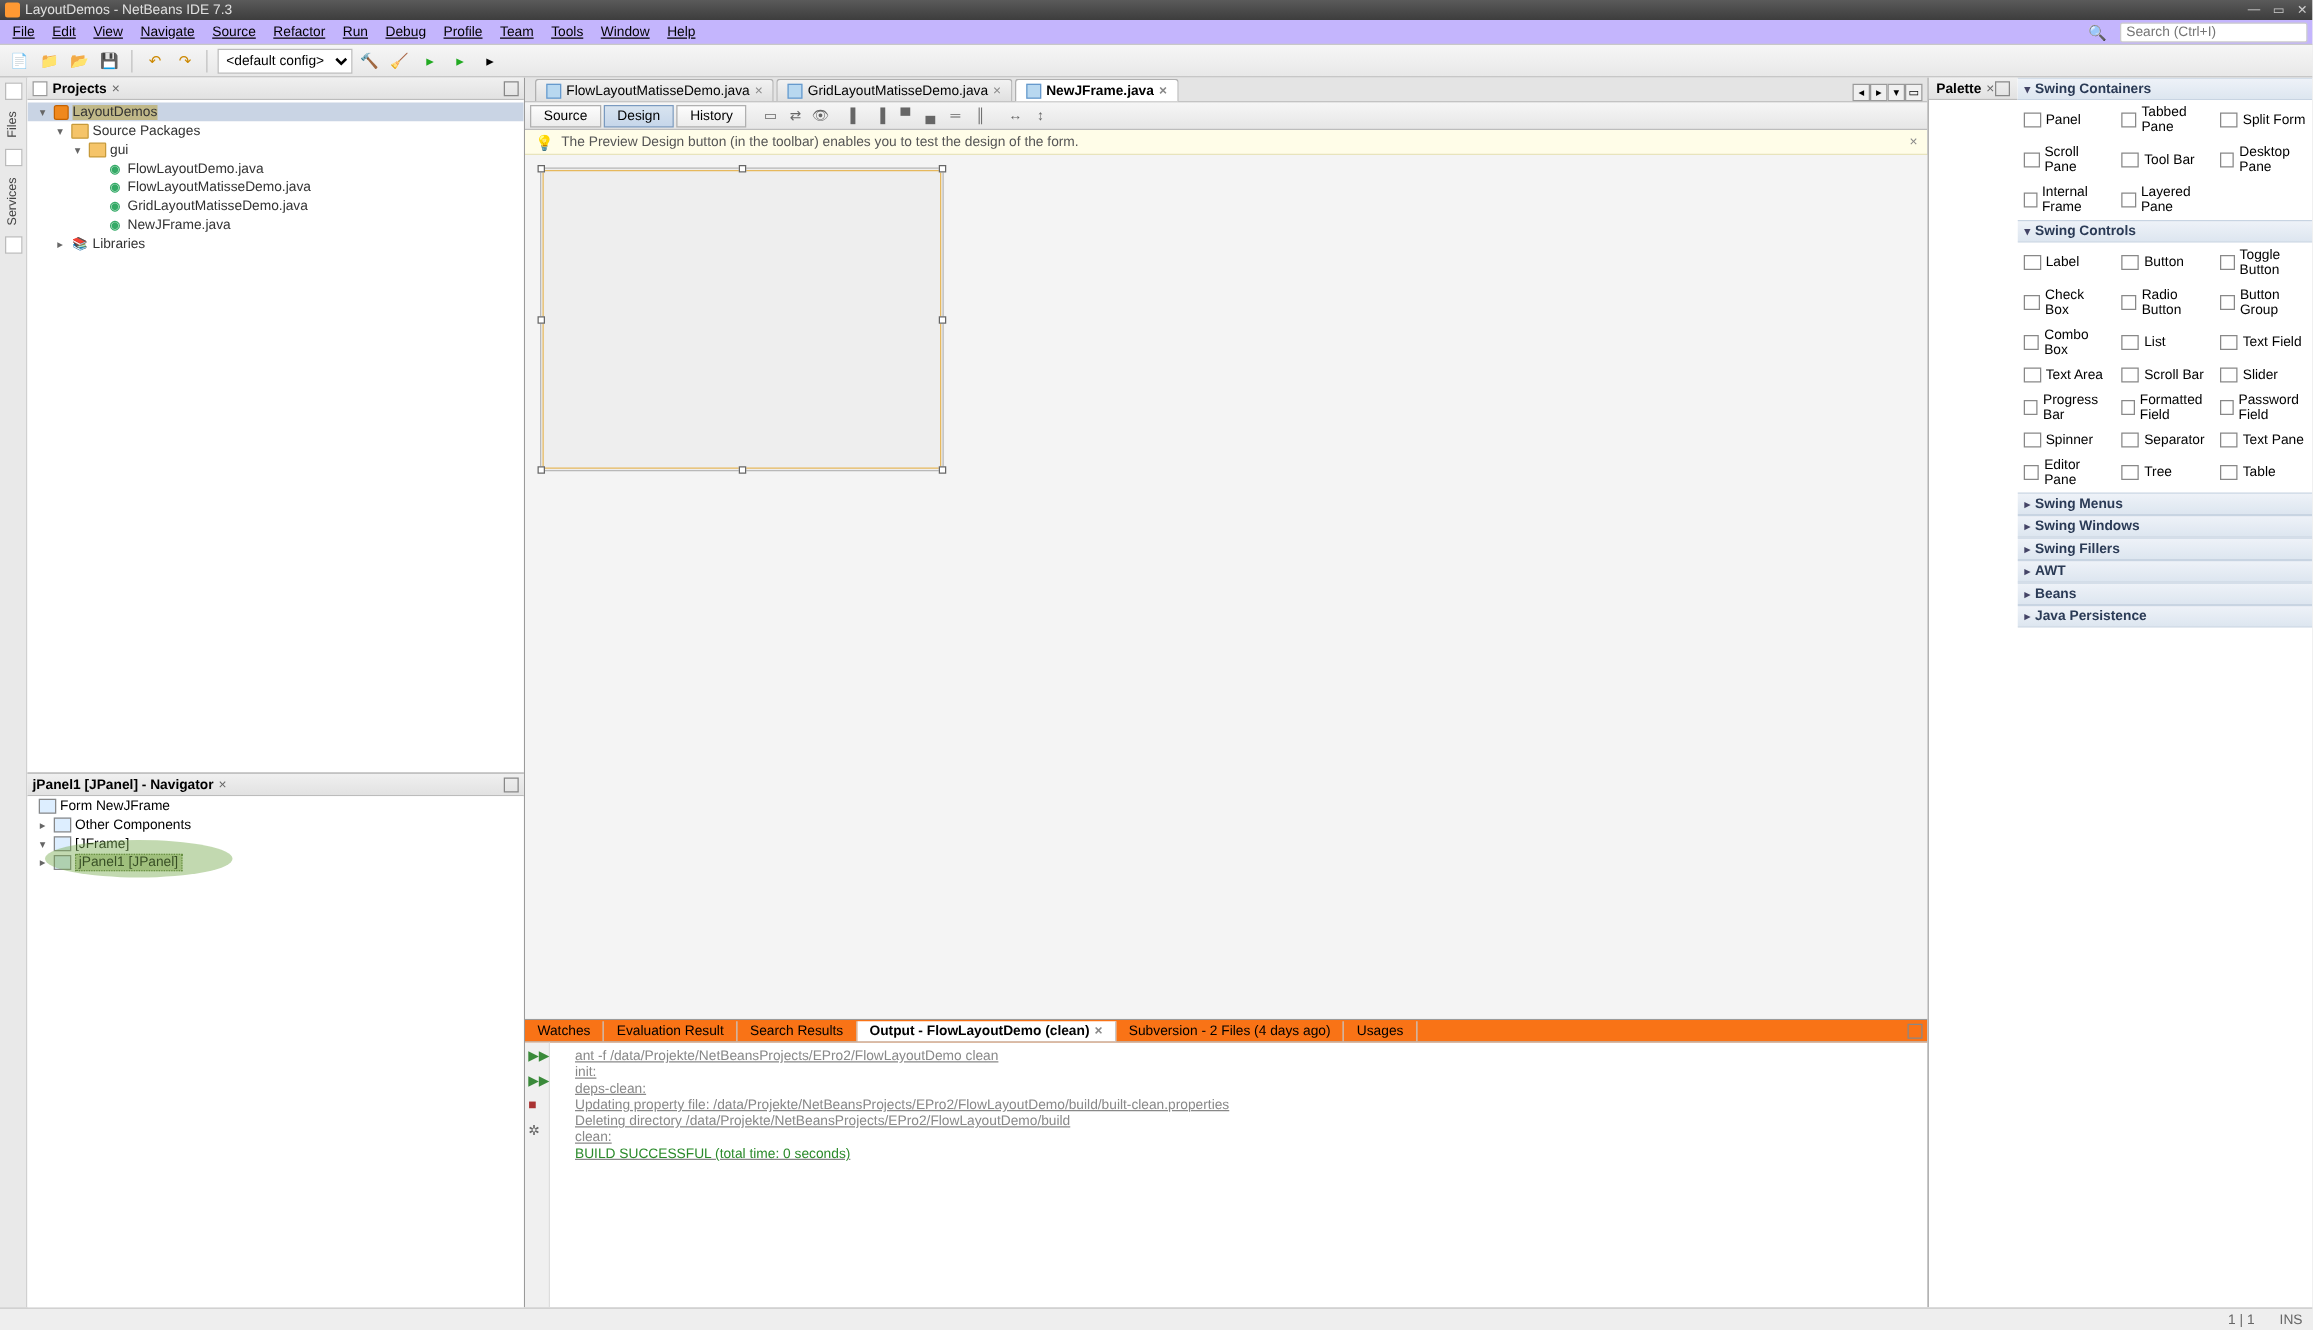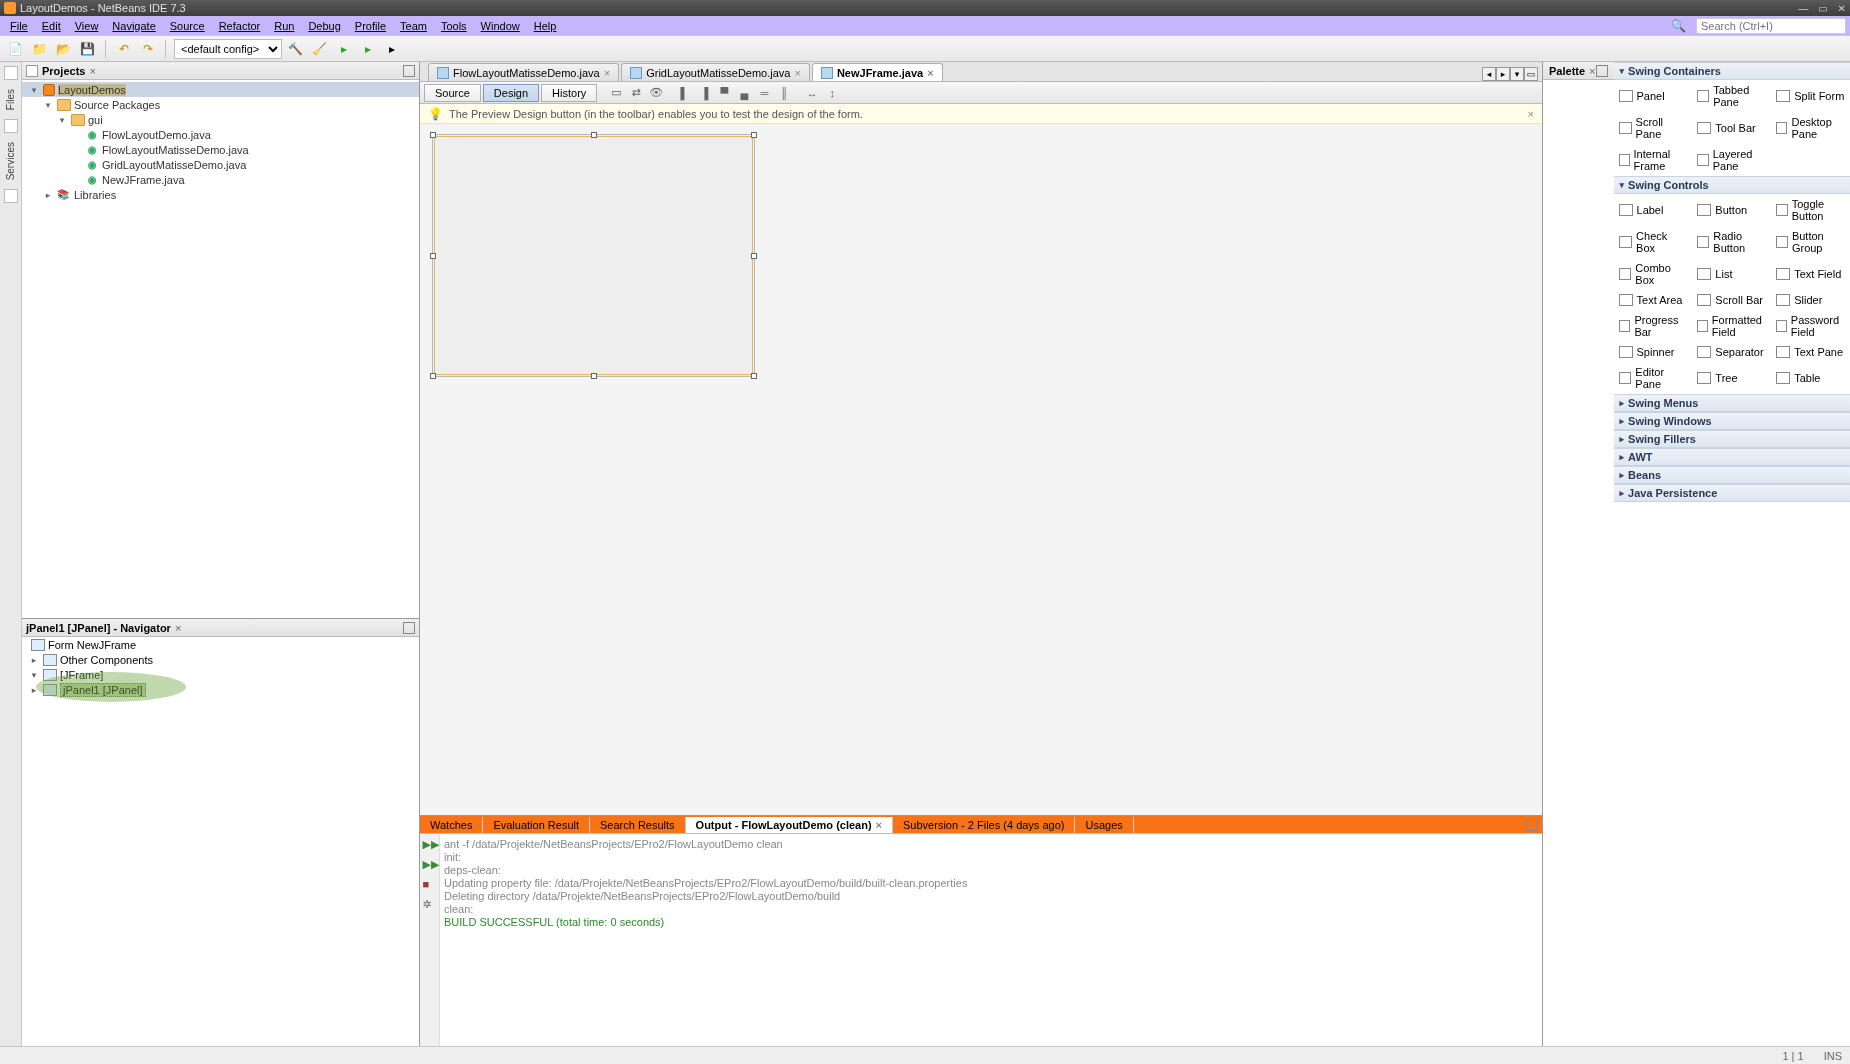--- a/index.html
+++ b/index.html
@@ -109,21 +109,21 @@
 
 .bottom{ height:231px; display:flex; flex-direction:column; border-top:1px solid #9a9a9a; background:#fff;}
 .btabs{height:18px;background:#f97316;border-bottom:1px solid #bcbcbc;display:flex;align-items:center;}
 .btab{padding:2px 10px;border-right:1px solid #c8c8c8;cursor:pointer;display:flex;align-items:center;gap:4px;}
 .btab.active{background:#fff;font-weight:bold;}
 .btab .bx{color:#888;}
 .btab-sq{margin-left:auto;width:12px;height:12px;border:1px solid #888;margin-right:4px;}
 .bout{flex:1;display:flex;overflow:hidden;}
 .bout-rail{width:20px;background:#f0f0f0;border-right:1px solid #ddd;display:flex;flex-direction:column;align-items:center;padding-top:4px;gap:6px;}
 .bout-rail span{width:14px;height:14px;color:#3a8a3a;font-size:11px;}
-.bout-text{flex:1;padding:4px 4px;font-family:Consolas,monospace;font-size:11px;color:#888;white-space:pre;overflow:auto;}
+.bout-text{flex:1;padding:4px 20px;font-family:Consolas,monospace;font-size:11px;color:#888;white-space:pre;overflow:auto;text-decoration:underline;}
 .bout-text .success{color:#2a8a2a;}
 
 
 .statusbar{height:18px;background:#eeeeee;border-top:1px solid #c8c8c8;display:flex;align-items:center;padding:0 8px;color:#666;font-size:11px;}
 .statusbar .s-right{margin-left:auto;display:flex;gap:20px;align-items:flex-end;}
 
 </style>
 </head>
 <body>
 

